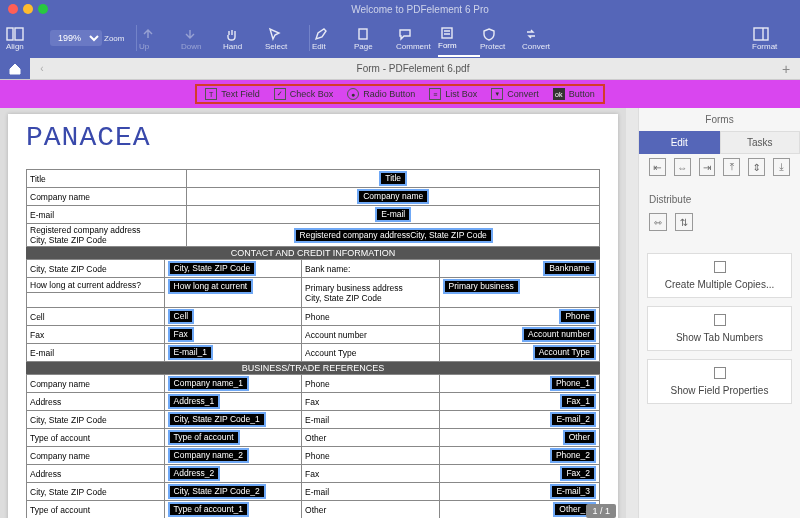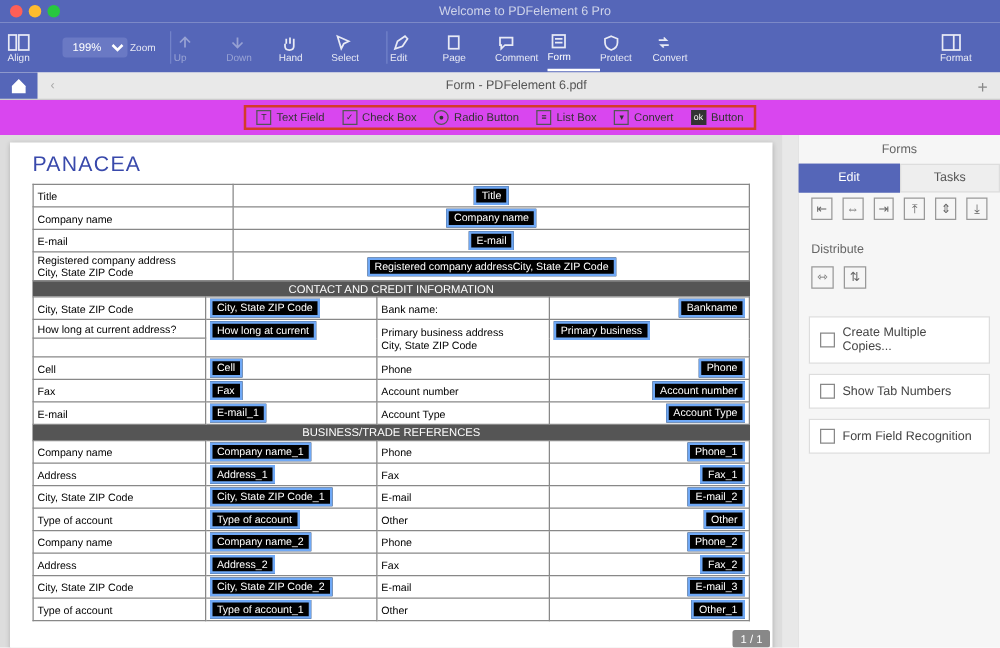--- a/index.html
+++ b/index.html
@@ -34,38 +34,38 @@
 .fieldbar-wrap { background:#d946ef; padding: 4px 0; display:flex; justify-content:center; }
 .fieldbar { border: 2px solid #d43b2a; padding: 2px 8px; display:flex; gap: 14px; align-items:center; }
 .fbtn { display:flex; align-items:center; gap:4px; font-size:9px; color:#333; cursor:pointer;}
 .fbtn .fi { width:12px; height:12px; border:1px solid #555; display:flex; align-items:center; justify-content:center; font-size:7px;}
 .fi.round { border-radius:50%; }
 
 
 .main { display:flex; height: 416px; }
 .docarea { flex:1; background:#ddd; padding: 6px 8px 0 8px; overflow:hidden; position:relative;}
 .page { background:#fff; width:100%; height:100%; padding: 8px 18px; overflow:hidden; box-shadow: 0 0 4px rgba(0,0,0,.2); }
-.brand { color:#3949ab; font-size:17px; font-weight:400; letter-spacing:1px; margin-bottom:5px; font-family: Liberation Sans, sans-serif;}
+.brand { color:#3949ab; font-size:28px; font-weight:400; letter-spacing:1px; margin-bottom:16px; font-family: Liberation Mono, monospace;}
 .sect { background:#555; color:#fff; text-align:center; font-size:9px; padding:1px 0; }
 table.form { width:100%; border-collapse:collapse; }
 table.form td { border:1px solid #888; padding:1px 3px; font-size:8.5px; vertical-align:middle; height:15px; background:#fff;}
 .ff { background:#000; color:#fff; font-size:8.5px; padding:0 4px; display:inline-block; border:2px solid #6fa8f5; line-height:11px;}
 .pagebadge { position:absolute; right:10px; bottom:6px; background:#888; color:#fff; font-size:9px; padding:2px 6px; border-radius:2px;}
 .vscroll { width:12px; background:#e8e8e8; }
 
 
 .rpanel { width:162px; background:#f6f6f6; border-left:1px solid #ddd; display:flex; flex-direction:column; font-size:10px;}
 .rpanel .ptitle { text-align:center; padding:6px 0; color:#666; font-size:10px;}
 .rtabs { display:flex; }
 .rtab { flex:1; text-align:center; padding:5px 0; font-size:10px; cursor:pointer; background:#eee; color:#555; border:1px solid #ddd;}
 .rtab.active { background:#5566b8; color:#fff; border-color:#5566b8;}
 .sectlabel { padding: 8px 10px 4px; color:#666; font-size:10px;}
 .iconrow { display:flex; gap:8px; padding: 4px 10px 10px; }
 .iconrow span { width:18px; height:18px; display:flex; align-items:center; justify-content:center; border:1px solid #999; font-size:10px; color:#666; cursor:pointer;}
-.action { margin: 4px 8px; background:#fff; border:1px solid #ddd; padding:7px 8px; font-size:10px; color:#444; display:flex; align-items:center; gap:6px; cursor:pointer;}
+.action { margin: 4px 8px; background:#fff; border:1px solid #ddd; padding:7px 8px; font-size:10px; color:#444; display:flex; align-items:center; gap:6px; cursor:pointer;flex-direction:column;}
 .action .ai { width:12px; height:12px; border:1px solid #888; display:inline-block;}
 </style>
 </head>
 <body>
 
 <div class="titlebar">
   <div class="traffic">
     <span class="tl-red"></span>
     <span class="tl-yel"></span>
     <span class="tl-grn"></span>
@@ -398,16 +398,16 @@
     <div class="action">
         <span class="ai"></span>
         <span>Create Multiple Copies...</span>
       </div>
     <div class="action">
         <span class="ai"></span>
         <span>Show Tab Numbers</span>
       </div>
     <div class="action">
         <span class="ai"></span>
-        <span>Form Field Recognition</span>
+        <span>Show Field Properties</span>
       </div>
   </div>
 </div>
 
 </body></html>

